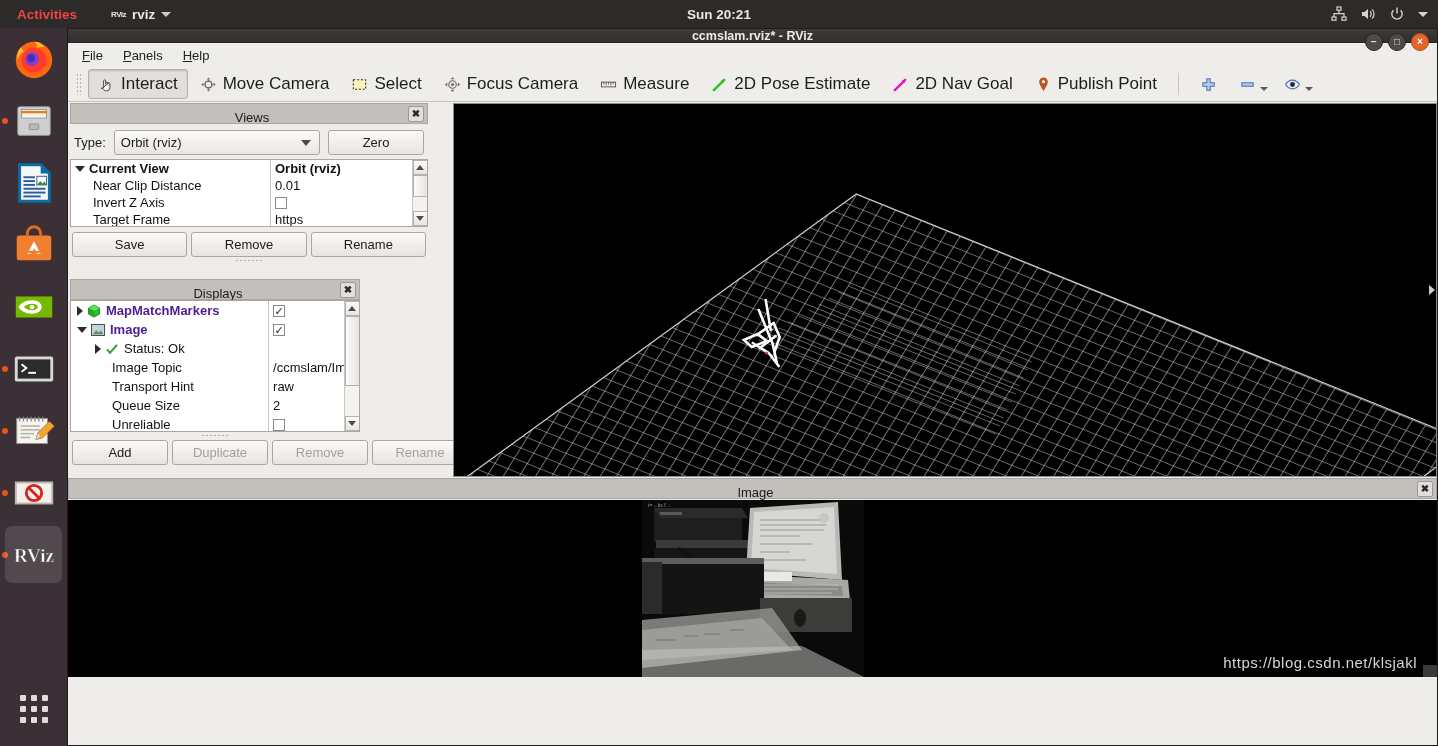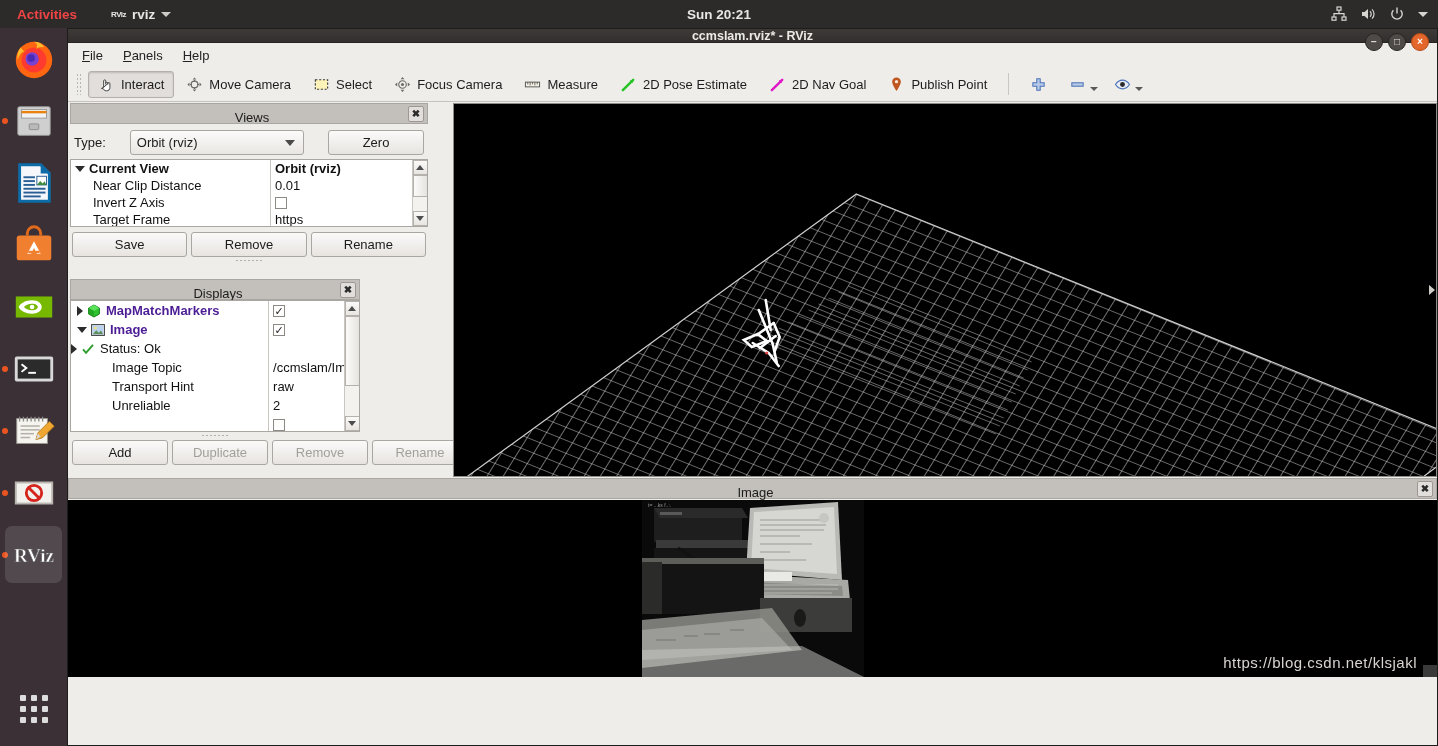--- a/index.html
+++ b/index.html
@@ -100,21 +100,21 @@
   #toolbar {
     height: 35px; display: flex; align-items: center;
     padding-left: 8px; gap: 2px;
     background: #efedea; border-bottom: 1px solid #c6c2bd;
   }
   .tb-grip { width: 7px; height: 22px; margin-right: 3px;
     background: radial-gradient(circle, #b9b5b0 1px, transparent 1.1px);
     background-size: 3px 4px; }
   .tbtn {
     display: flex; align-items: center; gap: 6px;
-    padding: 4px 9px; font-size: 13px; color: #1d1d1d;
+    padding: 4px 9px; font-size: 17px; color: #1d1d1d;
     border: 1px solid transparent; border-radius: 3px; white-space: nowrap;
   }
   .tbtn.pressed { background: #e2dedb; border-color: #b5b0ab;
     box-shadow: inset 0 1px 2px rgba(0,0,0,0.16); }
   .tb-sep { width: 1px; height: 22px; background: #cac6c1; margin: 0 9px; }
   .tb-icon { width: 17px; height: 17px; display:block; }
   .mini-caret { width:0;height:0;border-left:4px solid transparent;
     border-right:4px solid transparent;border-top:4px solid #5a5a5a;
     align-self:flex-end; margin-bottom:2px; margin-left:-2px;}
 
@@ -130,21 +130,21 @@
   }
   .panel-close {
     position: absolute; right: 3px; top: 2px; width: 16px; height: 16px;
     background: #e2dedb; border: 1px solid #9d9893; border-radius: 2px;
     font-size: 10px; line-height: 13px; text-align: center; color: #2a2a2a;
     font-weight: bold;
   }
 
   
   #views-panel { position: absolute; left: 2px; top: 1px; width: 358px; }
-  .row-type { display:flex; align-items:center; gap: 24px; padding: 6px 4px 4px 4px; }
+  .row-type { display:flex; align-items:center; gap: 8px; padding: 6px 4px 4px 4px; }
   .row-type .lbl { font-size: 13px; color:#1c1c1c; }
   .combo {
     flex: 1; height: 25px; background: linear-gradient(to bottom,#fcfbfa,#e9e6e2);
     border: 1px solid #aaa6a1; border-radius: 3px;
     display: flex; align-items: center; padding: 0 6px;
     font-size: 13px; color: #1b1b1b; position: relative;
   }
   .combo .caret {
     position: absolute; right: 8px; width:0;height:0;
     border-left:5px solid transparent;border-right:5px solid transparent;
@@ -612,33 +612,36 @@
               <span class="tw-arrow"></span>
               <svg class="ico-box" viewBox="0 0 14 14">
                 <rect x="0.6" y="1.6" width="12.8" height="10.8" fill="#dfe8f5" stroke="#3a3a3a"></rect>
                 <rect x="1.8" y="2.8" width="10.4" height="8.4" fill="#bcd3ef"></rect>
                 <circle cx="4.5" cy="5" r="1.3" fill="#fbe36a"></circle>
                 <path d="M1.8 11.2l3.4-4 2.6 2.6 2.2-2.2 2.2 3.6z" fill="#5d8f5d"></path>
               </svg>
               <span class="name-blue">Image</span>
             </div>
 
-            <div class="drow" style="">
+            <div class="drow" style="padding-left:24px">
               <span class="tw-arrow collapsed"></span>
               <svg class="ico-box" viewBox="0 0 14 14">
                 <path d="M2 7.4l3 3.4 7-8" fill="none" stroke="#2e9e2e" stroke-width="2"></path>
               </svg>
               <span>Status: Ok</span>
             </div>
 
             <div class="drow" style="padding-left:41px">
               <span>Image Topic</span>
             </div>
             <div class="drow" style="padding-left:41px">
               <span>Transport Hint</span>
+            </div>
+            <div class="drow" style="padding-left:41px">
+              <span>Queue Size</span>
             </div>
             <div class="drow" style="padding-left:41px">
               <span>Unreliable</span>
             </div>
           </div>
 
           <div class="dt-right">
             <div class="drow" style="padding-left:4px">
               <span class="cbox checked">✓</span>
             </div>

